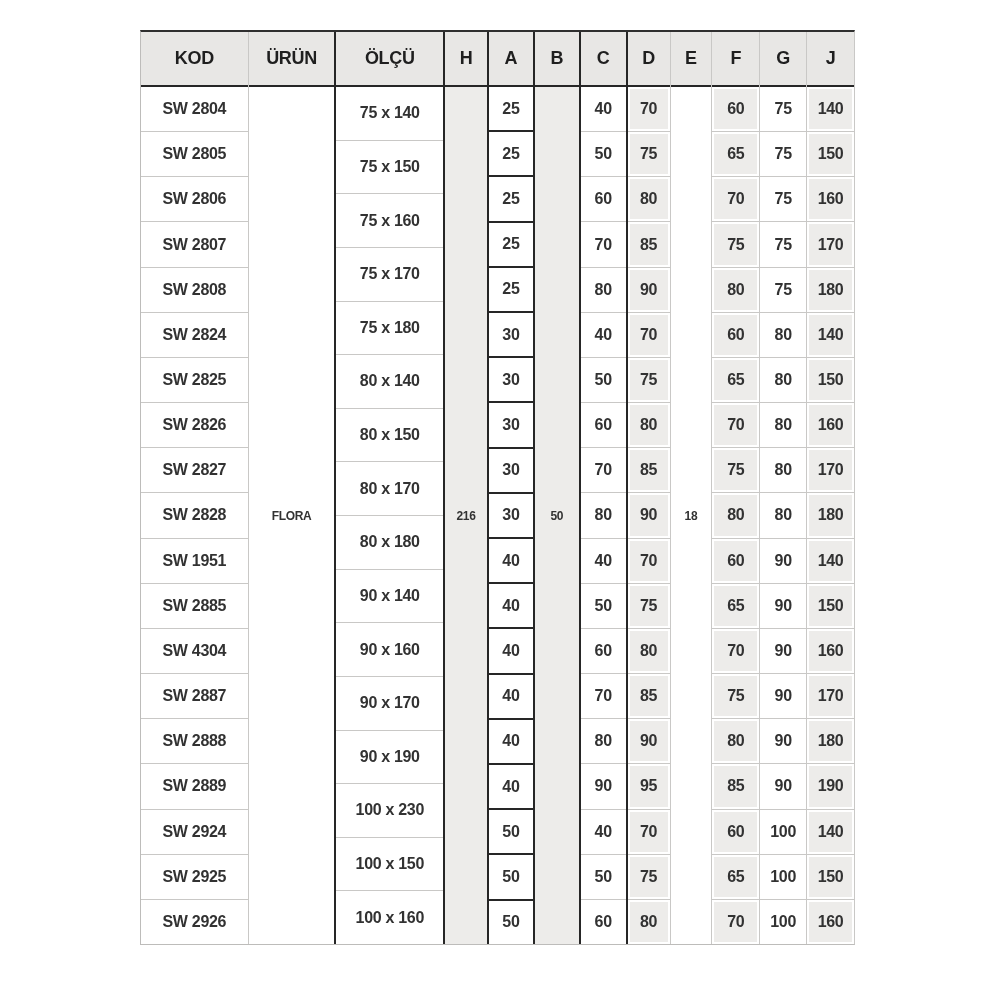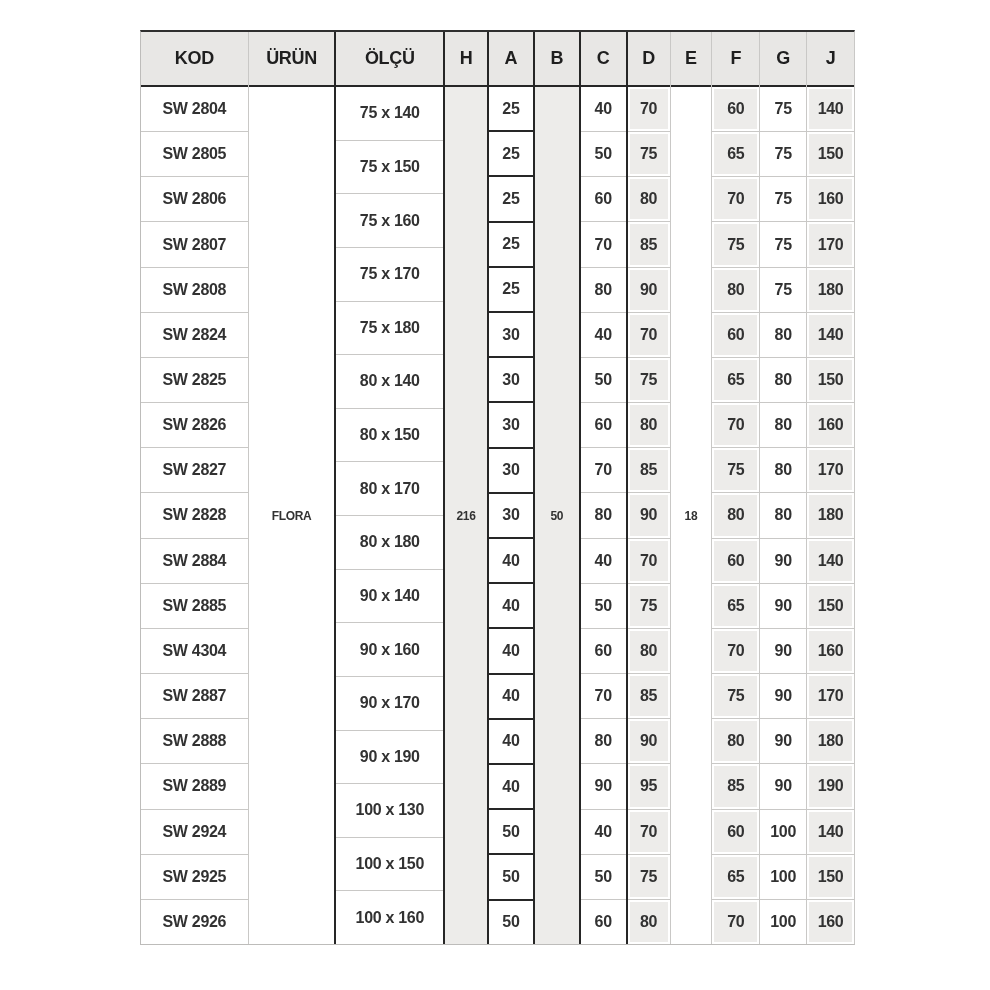--- a/index.html
+++ b/index.html
@@ -82,21 +82,21 @@
           <div class="cell">SW 2804</div>
           <div class="cell">SW 2805</div>
           <div class="cell">SW 2806</div>
           <div class="cell">SW 2807</div>
           <div class="cell">SW 2808</div>
           <div class="cell">SW 2824</div>
           <div class="cell">SW 2825</div>
           <div class="cell">SW 2826</div>
           <div class="cell">SW 2827</div>
           <div class="cell">SW 2828</div>
-          <div class="cell">SW 2884</div>
+          <div class="cell">SW 1951</div>
           <div class="cell">SW 2885</div>
           <div class="cell">SW 4304</div>
           <div class="cell">SW 2887</div>
           <div class="cell">SW 2888</div>
           <div class="cell">SW 2889</div>
           <div class="cell">SW 2924</div>
           <div class="cell">SW 2925</div>
           <div class="cell">SW 2926</div>
         </div>
     </div>
@@ -117,21 +117,21 @@
           <div class="cell">75 x 170</div>
           <div class="cell">75 x 180</div>
           <div class="cell">80 x 140</div>
           <div class="cell">80 x 150</div>
           <div class="cell">80 x 170</div>
           <div class="cell">80 x 180</div>
           <div class="cell">90 x 140</div>
           <div class="cell">90 x 160</div>
           <div class="cell">90 x 170</div>
           <div class="cell">90 x 190</div>
-          <div class="cell">100 x 130</div>
+          <div class="cell">100 x 230</div>
           <div class="cell">100 x 150</div>
           <div class="cell">100 x 160</div>
         </div>
     </div>
 
     <div class="col col-h">
       <div class="hcell">H</div>
       <div class="body">
         <div class="merged">216</div>
       </div>

